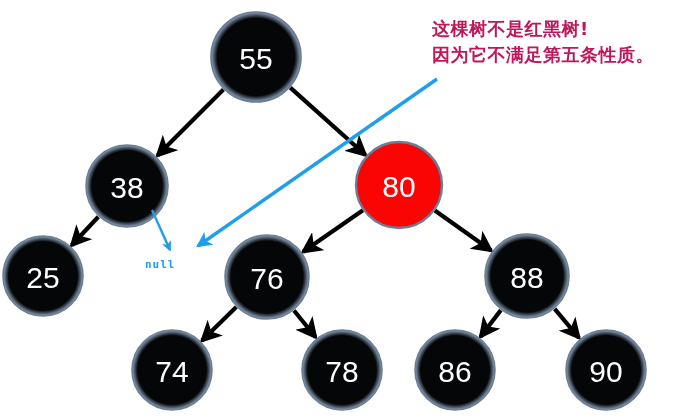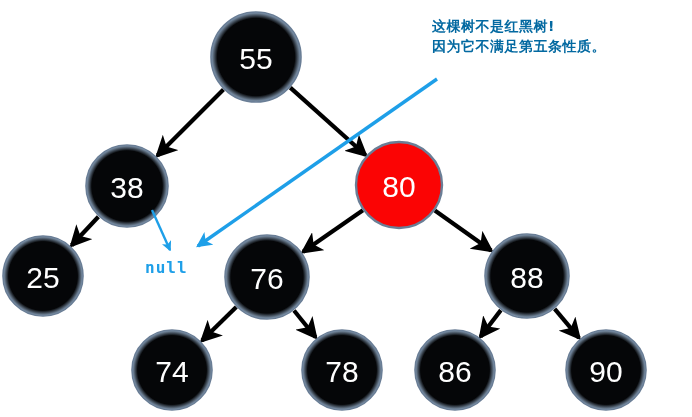--- a/index.html
+++ b/index.html
@@ -24,33 +24,33 @@
   }
   .node-circle-text {
     font-family: "Liberation Sans", sans-serif;
     font-size: 30px;
     fill: #ffffff;
     text-anchor: middle;
     dominant-baseline: central;
   }
   .annotation-text {
     position: absolute;
-    color: #0369a1;
+    color: #be185d;
     font-family: "DejaVu Sans", sans-serif;
-    font-size: 14px;
+    font-size: 18px;
     font-weight: bold;
     line-height: 1.45;
     white-space: pre;
     letter-spacing: 0.5px;
   }
   .null-label {
     position: absolute;
     color: #1E9FE8;
     font-family: "DejaVu Sans Mono", monospace;
-    font-size: 16px;
+    font-size: 11px;
     font-weight: bold;
     letter-spacing: 1px;
     white-space: pre;
   }
 </style>
 </head>
 <body>
 
 <div id="canvas">
 

